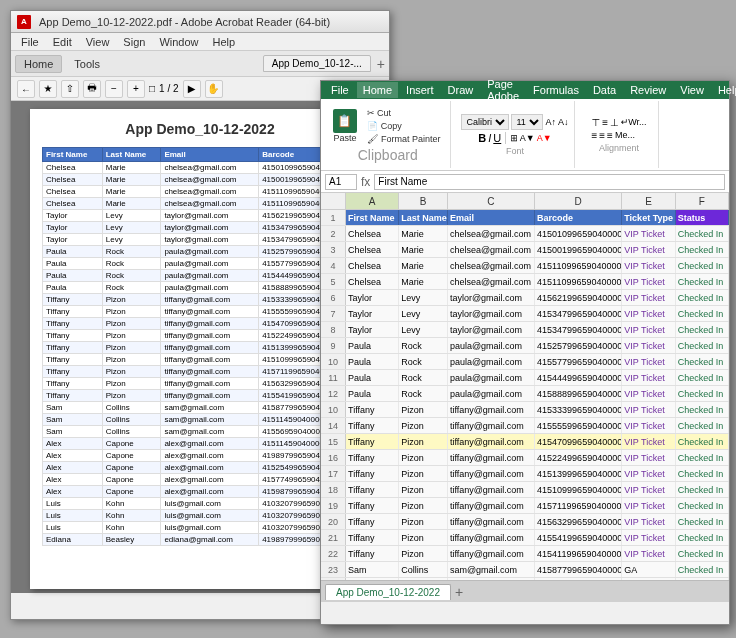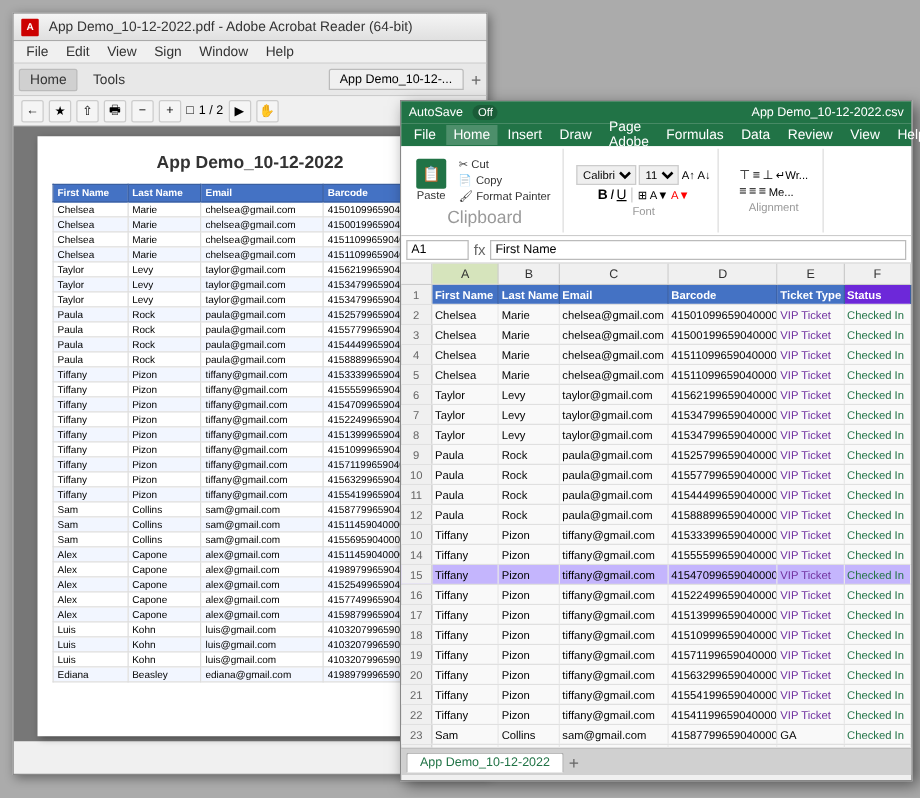--- a/index.html
+++ b/index.html
@@ -187,21 +187,21 @@
       background: white;
       border-bottom: 1px solid #ccc;
       height: 22px;
       display: flex;
       align-items: center;
       padding: 0 4px;
       gap: 4px;
     }
     .cell-ref-box {
       border: 1px solid #bbb;
-      width: 50px;
+      width: 32px;
       height: 16px;
       padding: 0 3px;
       font-size: 10px;
     }
     .formula-input {
       flex: 1;
       border: 1px solid #bbb;
       height: 16px;
       padding: 0 3px;
       font-size: 10px;
@@ -561,26 +561,20 @@
               <td>ediana@gmail.com</td>
               <td>41989799965904000000000</td>
             </tr>
           </tbody>
       </table>
     </div>
   </div>
 </div>
 
 <div class="excel-window">
-  <div class="autosave-bar">
-    <span class="autosave-label">AutoSave</span>
-    <span class="autosave-toggle">Off</span>
-    <div style="flex:1;"></div>
-    <span class="autosave-label">App Demo_10-12-2022.csv</span>
-  </div>
   <div class="excel-menu-bar">
     <span class="excel-menu-item">File</span>
     <span class="excel-menu-item" style="background:rgba(255,255,255,0.2);">Home</span>
     <span class="excel-menu-item">Insert</span>
     <span class="excel-menu-item">Draw</span>
     <span class="excel-menu-item">Page Adobe</span>
     <span class="excel-menu-item">Formulas</span>
     <span class="excel-menu-item">Data</span>
     <span class="excel-menu-item">Review</span>
     <span class="excel-menu-item">View</span>
@@ -780,21 +774,21 @@
         </div>
         <div class="ss-row">
           <div class="row-num">14</div>
           <div class="ss-cell" style="width: 55px;">Tiffany</div>
           <div class="ss-cell" style="width: 50px;">Pizon</div>
           <div class="ss-cell" style="width: 90px;">tiffany@gmail.com</div>
           <div class="ss-cell" style="width: 90px;">41555599659040000000000</div>
           <div class="ss-cell" style="width: 55px; color: rgb(112, 48, 160);">VIP Ticket</div>
           <div class="ss-cell" style="width: 55px; color: rgb(33, 115, 70);">Checked In</div>
         </div>
-        <div class="ss-row" style="background: #c4b5fd;">
+        <div class="ss-row" style="background: #fef9c3;">
           <div class="row-num">15</div>
           <div class="ss-cell" style="width: 55px;">Tiffany</div>
           <div class="ss-cell" style="width: 50px;">Pizon</div>
           <div class="ss-cell" style="width: 90px;">tiffany@gmail.com</div>
           <div class="ss-cell" style="width: 90px;">41547099659040000000000</div>
           <div class="ss-cell" style="width: 55px; color: rgb(112, 48, 160);">VIP Ticket</div>
           <div class="ss-cell" style="width: 55px; color: rgb(33, 115, 70);">Checked In</div>
         </div>
         <div class="ss-row">
           <div class="row-num">16</div>

